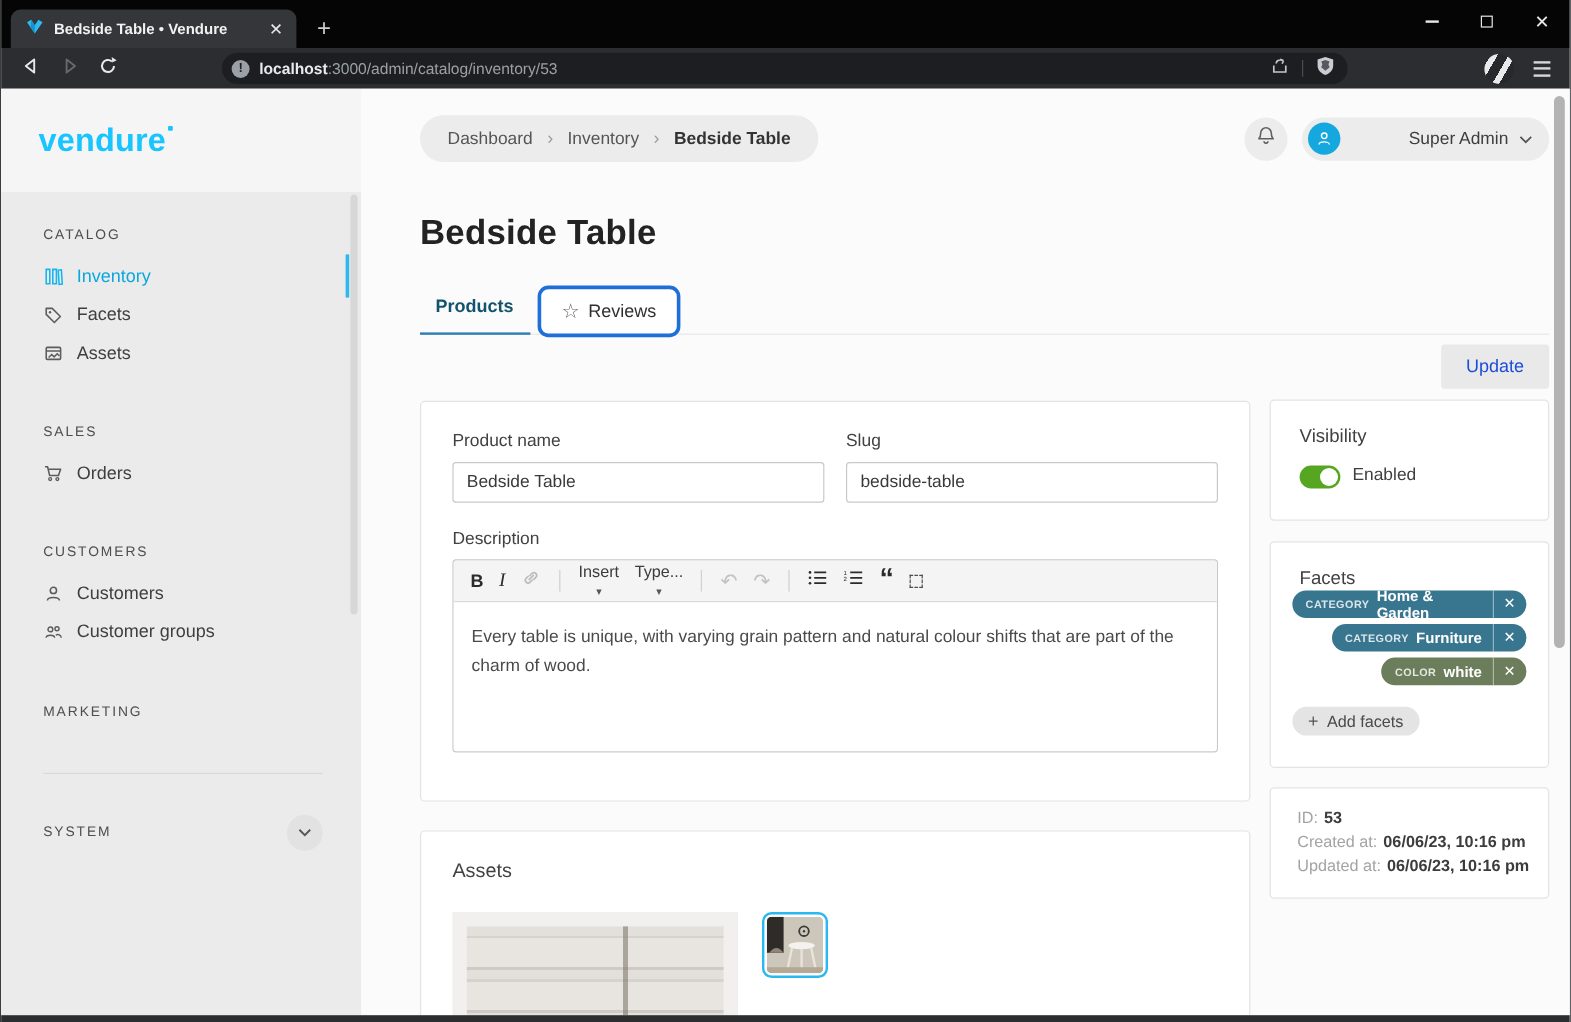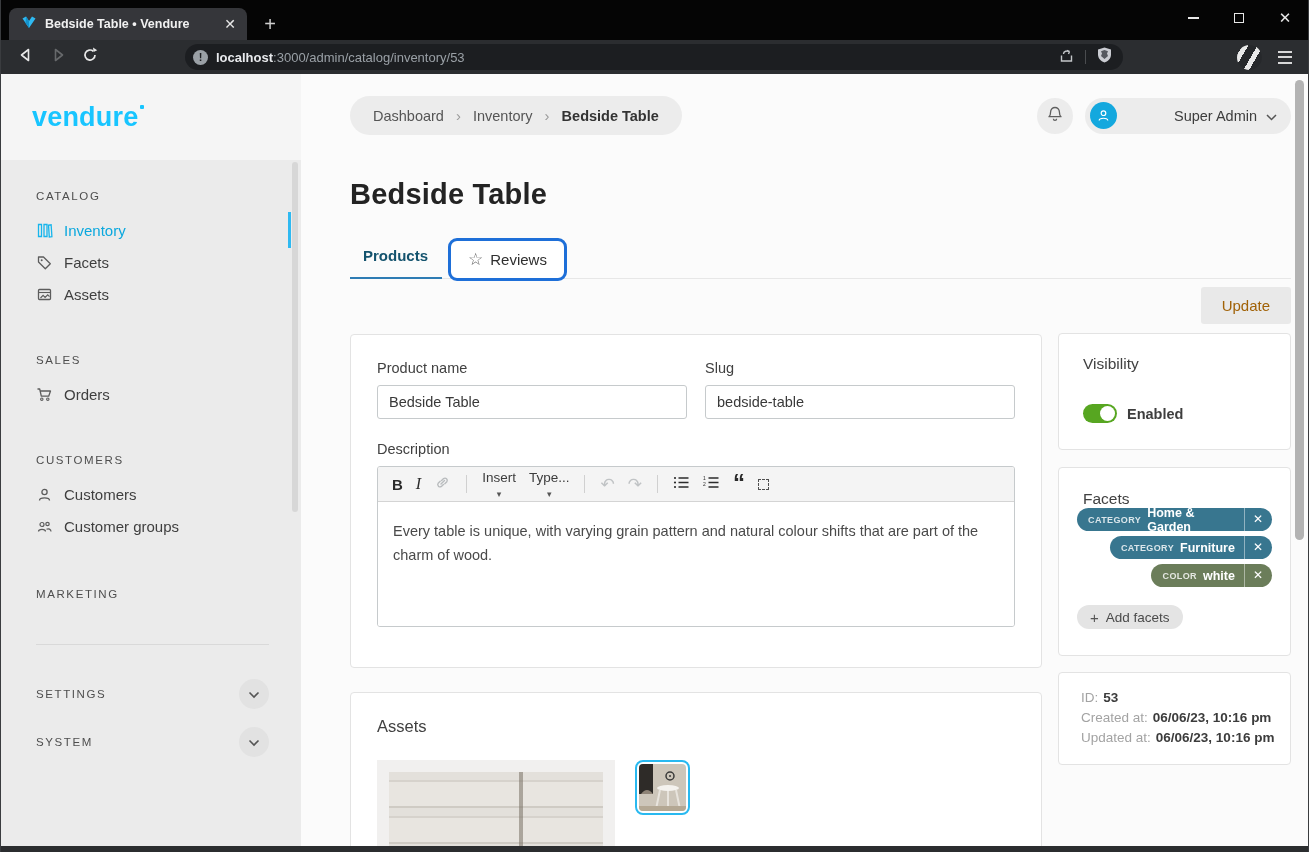--- a/index.html
+++ b/index.html
@@ -123,25 +123,25 @@
   .assets-body { display:flex; gap:20px; margin-top:24px; align-items:flex-start; }
   .featured-asset { width:238px; height:120px; background:#f1f0ef; padding:12px; }
   .wood-img { width:100%; height:140px; position:relative; background:
       linear-gradient(90deg, transparent 0 130px, rgba(120,112,100,.55) 130px 134px, transparent 134px),
       repeating-linear-gradient(180deg, #e3e0db 0 8px, #d6d2cc 8px 10px, #e8e5e0 10px 34px, #cfcbc4 34px 36px);
   }
   .asset-thumb { width:55px; height:55px; border:2px solid #29b9f0; border-radius:8px; background:#fff;
      padding:2px; }
   .asset-thumb svg { display:block; border-radius:4px; }
 
-  .update-btn { display:block; margin-left:auto; background:#e9e9e9; color:#a16207; border:none;
+  .update-btn { display:block; margin-left:auto; background:#e9e9e9; color:#1d4ed8; border:none;
      border-radius:3px; font-size:15px; font-family:inherit; padding:10px 21px; }
   .vis-card { margin-top:9px; padding:21px 24px 26px; }
   .panel-heading { font-size:15.5px; color:#414141; }
-  .toggle-row { display:flex; align-items:center; gap:10px; margin-top:31px;font-weight:bold; }
+  .toggle-row { display:flex; gap:10px; margin-top:15px; }
   .toggle { width:34px; height:19px; border-radius:10px; background:#57a621; position:relative; }
   .toggle::after { content:""; position:absolute; right:2px; top:2px; width:15px; height:15px;
      border-radius:50%; background:#fff; }
   .toggle-label { font-size:14.5px; color:#3e3e3e; }
 
   .facets-card { margin-top:17px; padding:22px 18px 26px; }
   .chips { display:flex; flex-direction:column; gap:5px; align-items:flex-end; }
   .chip { display:inline-flex; align-items:center; height:23px; border-radius:12px; padding-left:11px; color:#fff; }
   .chip-teal { background:#38768f; }
   .chip-olive { background:#6b7d5a; }
@@ -317,28 +317,20 @@
           </div>
         </div>
 
         <div class="nav-section">
           <div class="nav-header">MARKETING</div>
         </div>
 
         <div class="side-divider"></div>
 
         <div class="collapse-row">
-          <div class="nav-header">SETTINGS</div>
-          <span class="chev-circle">
-            <span><svg width="12" height="8" viewBox="0 0 12 8">
-                  <polyline points="1.5,1.5 6,6 10.5,1.5" fill="none" stroke="#555" stroke-width="1.6"></polyline>
-                </svg></span>
-          </span>
-        </div>
-        <div class="collapse-row">
           <div class="nav-header">SYSTEM</div>
           <span class="chev-circle">
             <span><svg width="12" height="8" viewBox="0 0 12 8">
                   <polyline points="1.5,1.5 6,6 10.5,1.5" fill="none" stroke="#555" stroke-width="1.6"></polyline>
                 </svg></span>
           </span>
         </div>
 
         <span class="side-scroll"></span>
       </nav>

